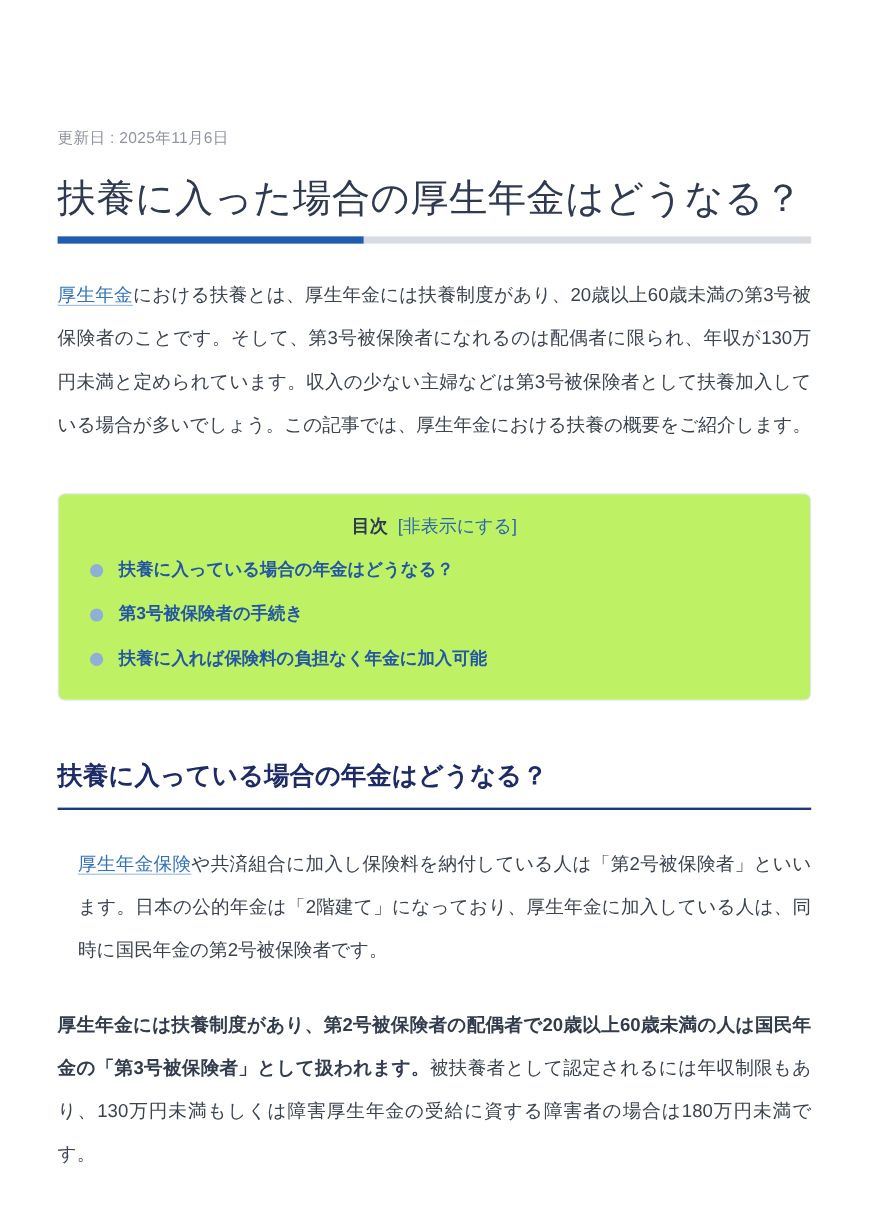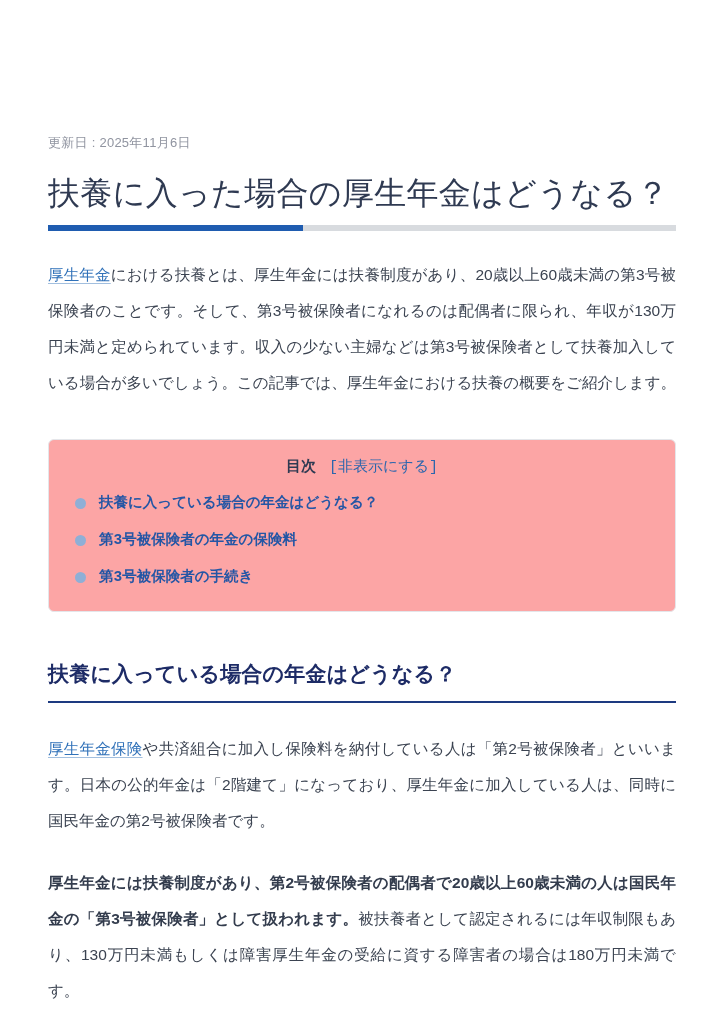--- a/index.html
+++ b/index.html
@@ -14,21 +14,20 @@
   .page {
     width: 724px;
     min-height: 1024px;
     padding: 106px 48px 40px 48px;
     background: #ffffff;
   }
   .updated-date {
     font-size: 13px;
     color: #9094a0;
     letter-spacing: 0.02em;
-    margin-top: 28px;
   }
   .page-title {
     margin-top: 24px;
     font-size: 32px;
     line-height: 34px;
     font-weight: 500;
     color: #2f3a52;
     letter-spacing: 0.01em;
   }
   .title-accent-bar {
@@ -55,25 +54,24 @@
     text-decoration-color: rgba(49, 114, 185, 0.45);
     text-underline-offset: 3px;
     cursor: pointer;
   }
   .bold-run {
     font-weight: 700;
     color: #333c4d;
   }
   .toc-box {
     margin-top: 38px;
-    background: #fca5a5;
+    background: #bef264;
     border: 1px solid #e4e6ea;
     border-radius: 6px;
     padding: 17px 26px 24px 26px;
-    font-family: Liberation Mono, monospace;
   }
   .toc-header {
     text-align: center;
     font-size: 15px;
     margin-bottom: 6px;
   }
   .toc-header .toc-title {
     font-weight: 700;
     color: #2f3a52;
   }
@@ -108,21 +106,21 @@
   }
   .section-heading {
     margin-top: 48px;
     font-size: 21px;
     font-weight: 700;
     color: #1d2b66;
     letter-spacing: 0.01em;
     padding-bottom: 13px;
     border-bottom: 2px solid #1d3a80;
   }
-  .section-heading + .body-paragraph { margin-top: 28px; }
+  .section-heading + .body-paragraph { margin-top: 28px; margin-left: 17px; }
 </style>
 </head>
 <body>
 
 <div class="page">
 
   <div class="updated-date">更新日 : 2025年11月6日</div>
 
   <h1 class="page-title">扶養に入った場合の厚生年金はどうなる？</h1>
 
@@ -137,25 +135,25 @@
       <span class="toc-title">目次</span>
       <a class="toc-toggle" href="#">[非表示にする]</a>
     </div>
     <ul class="toc-list">
       <li class="toc-item">
         <span class="toc-bullet"></span>
         <a class="toc-link" href="#">扶養に入っている場合の年金はどうなる？</a>
       </li>
       <li class="toc-item">
         <span class="toc-bullet"></span>
-        <a class="toc-link" href="#">第3号被保険者の年金の保険料</a>
+        <a class="toc-link" href="#">第3号被保険者の手続き</a>
       </li>
       <li class="toc-item">
         <span class="toc-bullet"></span>
-        <a class="toc-link" href="#">第3号被保険者の手続き</a>
+        <a class="toc-link" href="#">扶養に入れば保険料の負担なく年金に加入可能</a>
       </li>
     </ul>
   </div>
 
   <h2 class="section-heading">扶養に入っている場合の年金はどうなる？</h2>
 
   <p class="body-paragraph"><a class="inline-link" href="#">厚生年金保険</a><span>や共済組合に加入し保険料を納付している人は「第2号被保険者」といいます。日本の公的年金は「2階建て」になっており、厚生年金に加入している人は、同時に国民年金の第2号被保険者です。</span></p>
 
   <p class="body-paragraph"><span class="bold-run">厚生年金には扶養制度があり、第2号被保険者の配偶者で20歳以上60歳未満の人は国民年金の「第3号被保険者」として扱われます。</span><span>被扶養者として認定されるには年収制限もあり、130万円未満もしくは障害厚生年金の受給に資する障害者の場合は180万円未満です。</span></p>
 

